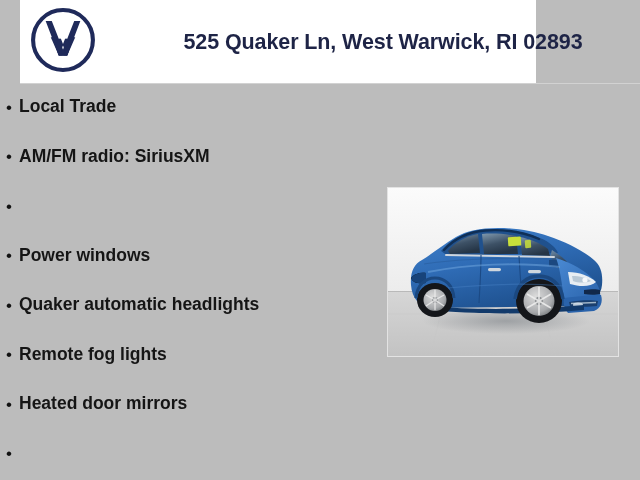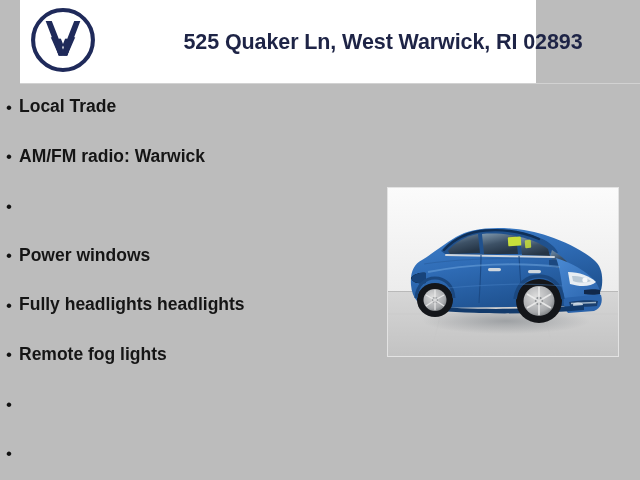--- a/index.html
+++ b/index.html
@@ -126,39 +126,40 @@
     <div id="header-rule"></div>
   </div>
 
   <ul id="feature-list">
     <li class="feature-item" style="top:11px;">
       <span class="feature-bullet">•</span>
       <span class="feature-label">Local Trade</span>
     </li>
     <li class="feature-item" style="top:60.5px;">
       <span class="feature-bullet">•</span>
-      <span class="feature-label">AM/FM radio: Warwick</span>
+      <span class="feature-label">AM/FM radio: SiriusXM</span>
     </li>
     <li class="feature-item" style="top:110px;">
       <span class="feature-bullet">•</span>
     </li>
     <li class="feature-item" style="top:159.5px;">
       <span class="feature-bullet">•</span>
       <span class="feature-label">Power windows</span>
     </li>
     <li class="feature-item" style="top:209px;">
       <span class="feature-bullet">•</span>
-      <span class="feature-label">Fully headlights headlights</span>
+      <span class="feature-label">Quaker automatic headlights</span>
     </li>
     <li class="feature-item" style="top:258.5px;">
       <span class="feature-bullet">•</span>
       <span class="feature-label">Remote fog lights</span>
     </li>
     <li class="feature-item" style="top:308px;">
       <span class="feature-bullet">•</span>
+      <span class="feature-label">Heated door mirrors</span>
     </li>
     <li class="feature-item" style="top:357.5px;">
       <span class="feature-bullet">•</span>
     </li>
   </ul>
 
   <div id="vehicle-photo">
     <svg viewBox="0 0 232 170" width="232" height="170" aria-hidden="true">
       <defs>
         <linearGradient id="wallGrad" x1="0" y1="0" x2="0" y2="1">

